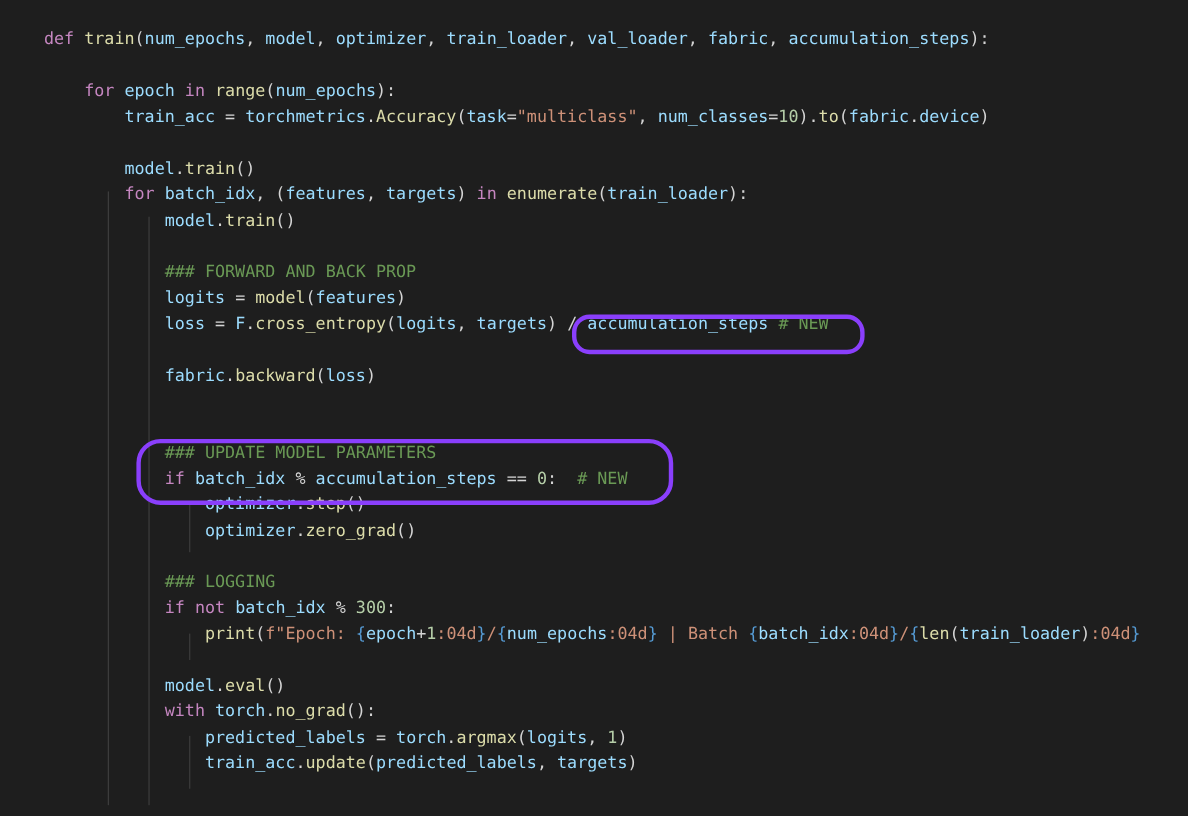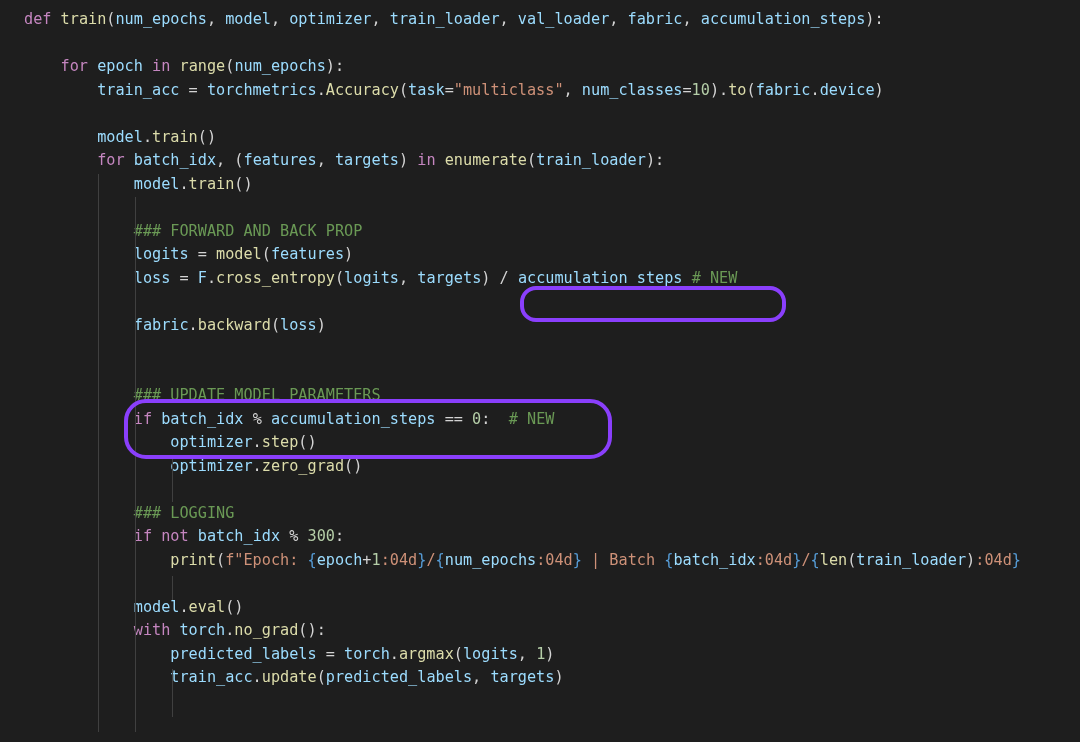--- a/index.html
+++ b/index.html
@@ -12,21 +12,21 @@
   }
   .editor {
     box-sizing: border-box;
     width: 1080px;
     height: 742px;
     background: #1e1e1e;
     padding: 8px 0 0 0;
     position: relative;
   }
   pre {
-    margin: 0;
+    margin: 16px;
     padding: 0 0 0 24px;
     font-family: "Menlo", "Consolas", "DejaVu Sans Mono", monospace;
     font-size: 15.2px;
     line-height: 23.5px;
     color: #d4d4d4;
     white-space: pre;
     position: relative;
   }
   .kw   { color: #c586c0; }   
   .fn   { color: #dcdcaa; }   

